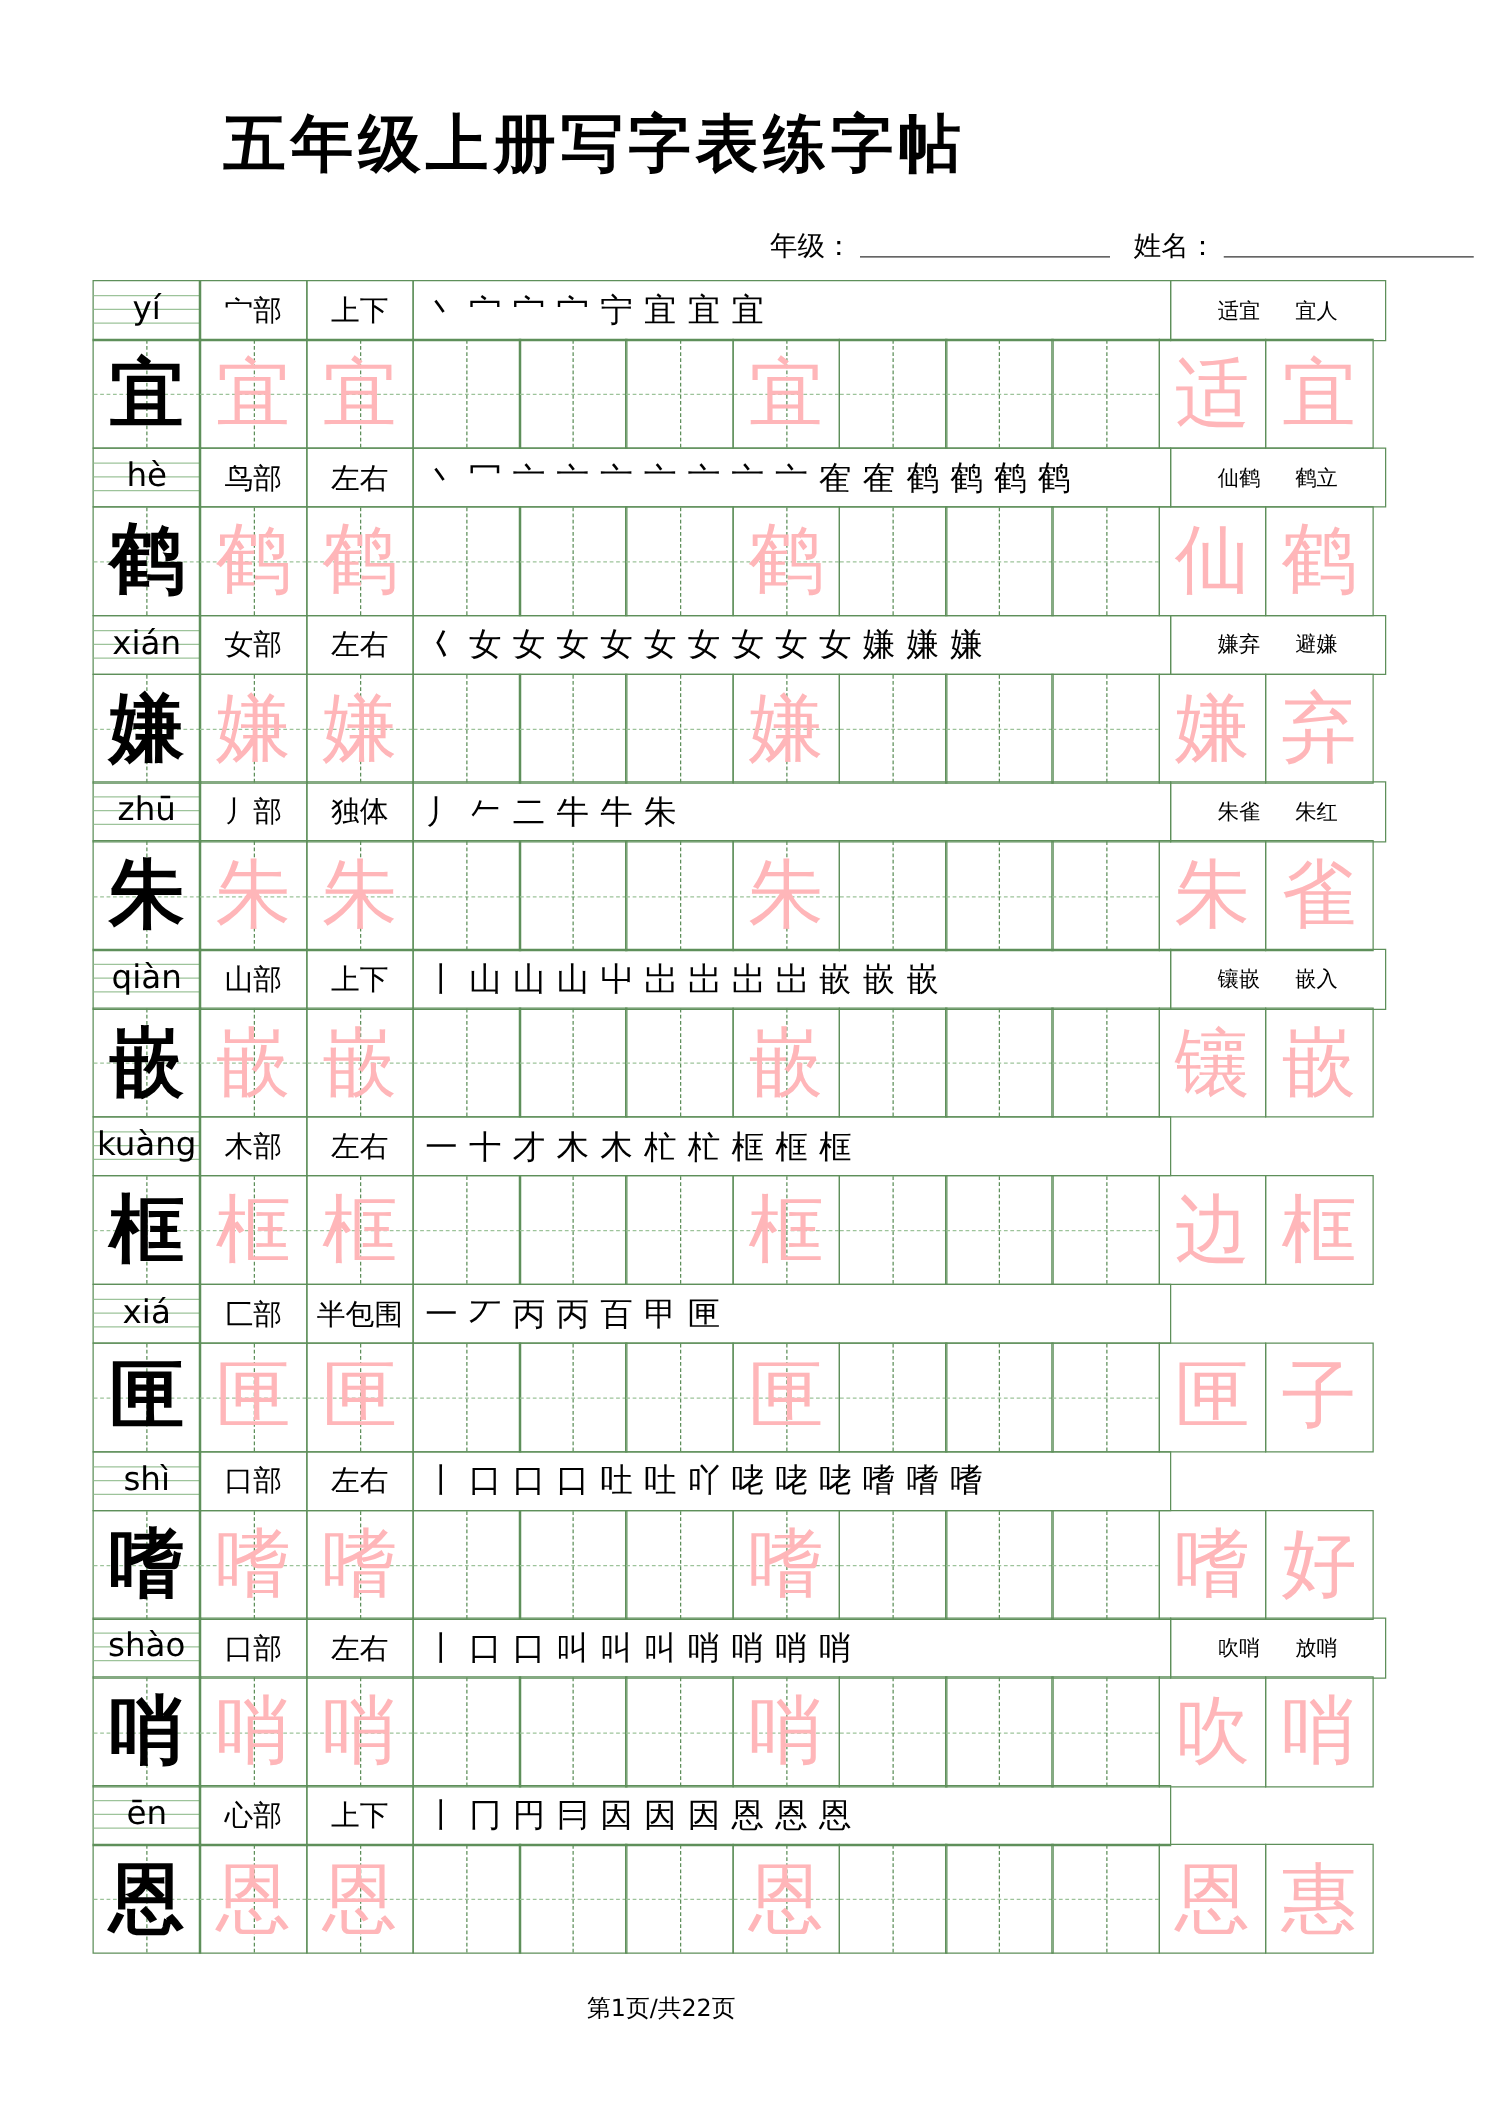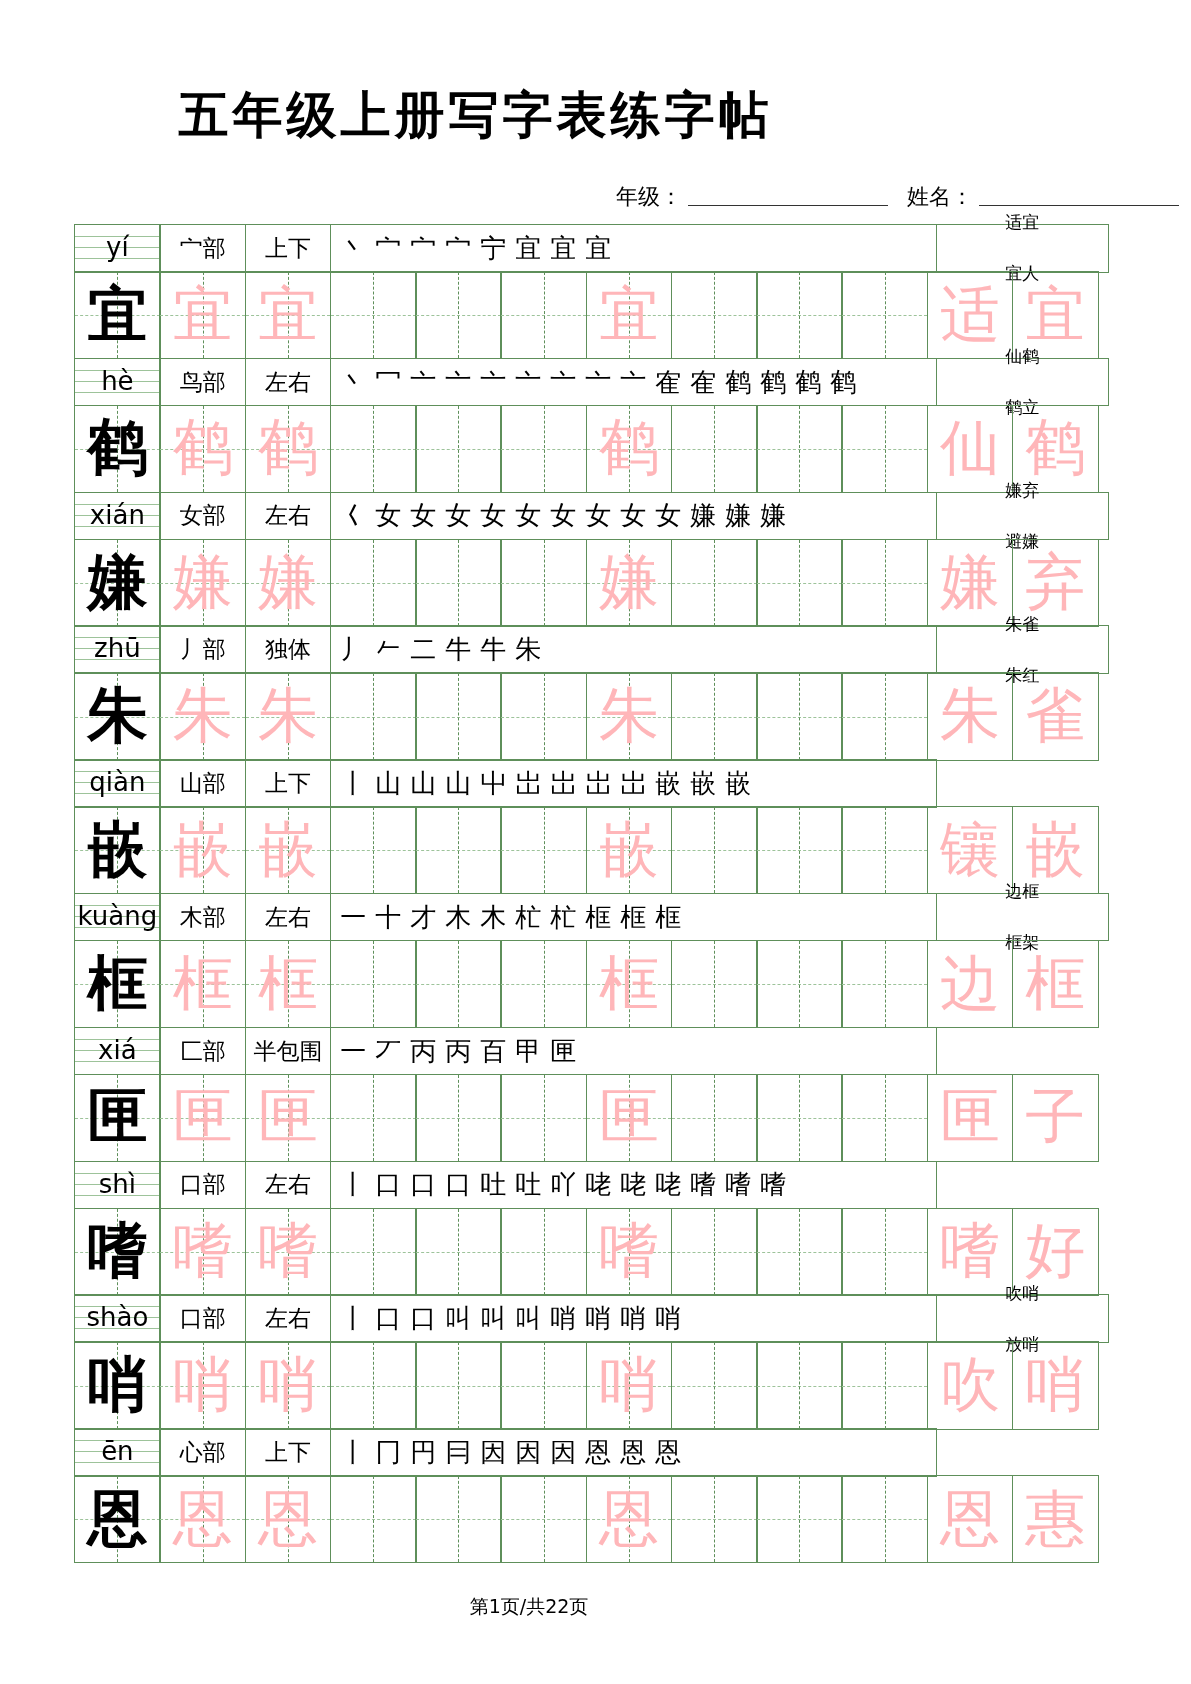--- a/index.html
+++ b/index.html
@@ -17,21 +17,21 @@
   .w1 { width:86.75px; }
   .w7 { width:607.25px; }
   .w2 { width:173.5px; }
   .pinyin { font-family:"DejaVu Sans","Liberation Sans",sans-serif; font-size:26px; text-align:center; }
   .pinyin .line { position:absolute; left:0; right:0; height:0; border-top:1px solid #9dc39a; }
   .pinyin span.t { position:absolute; left:0; right:0; top:7px; text-align:center; }
   .smalltxt { font-size:23px; display:flex; align-items:center; justify-content:center; height:100%; }
   .strokes { display:flex; align-items:center; height:100%; padding-left:8px; font-size:26px; letter-spacing:6px; white-space:nowrap; overflow:hidden; }
   .strokes .s { display:inline-block; width:35px; text-align:center; }
   .strokes .s.last { color:#000; }
-  .words { font-size:17px; display:flex; align-items:center; justify-content:center; height:100%; gap:28px;flex-direction:column; }
+  .words { font-size:17px; display:flex; align-items:center; justify-content:center; height:100%; gap:28px; }
   .box .dh { position:absolute; left:0; right:0; top:50%; border-top:1.5px dashed #9dc39a; }
   .box .dv { position:absolute; top:0; bottom:0; left:50%; border-left:1.5px dashed #5e8f5a; }
   .ch { position:absolute; inset:0; display:flex; align-items:center; justify-content:center; font-size:60px; z-index:1; }
   .ch.model { color:#000; font-weight:bold; }
   .ch.trace { color:#ffb6b9; }
   .footer { position:absolute; top:1594px; left:0; width:1058px; text-align:center; font-size:19px;
             font-family:"DejaVu Sans","Liberation Sans",sans-serif; }
 </style>
 </head>
 <body>
@@ -420,20 +420,26 @@
             <span class="s">屮</span>
             <span class="s">岀</span>
             <span class="s">岀</span>
             <span class="s">岀</span>
             <span class="s">岀</span>
             <span class="s">嵌</span>
             <span class="s">嵌</span>
             <span class="s last">嵌</span>
           </div>
         </div>
+      <div class="cell w2">
+          <div class="words">
+        <span>镶嵌</span>
+        <span>嵌入</span>
+      </div>
+        </div>
     </div>
     <div class="crow">
         <div class="cell w1 box">
           <div class="dh"></div>
           <div class="dv"></div>
           <div class="ch model">嵌</div>
         </div>
         <div class="cell w1 box">
           <div class="dh"></div>
           <div class="dv"></div>
@@ -501,26 +507,20 @@
             <span class="s">十</span>
             <span class="s">才</span>
             <span class="s">木</span>
             <span class="s">木</span>
             <span class="s">杧</span>
             <span class="s">杧</span>
             <span class="s">框</span>
             <span class="s">框</span>
             <span class="s last">框</span>
           </div>
-        </div>
-      <div class="cell w2">
-          <div class="words">
-        <span>边框</span>
-        <span>框架</span>
-      </div>
         </div>
     </div>
     <div class="crow">
         <div class="cell w1 box">
           <div class="dh"></div>
           <div class="dv"></div>
           <div class="ch model">框</div>
         </div>
         <div class="cell w1 box">
           <div class="dh"></div>

